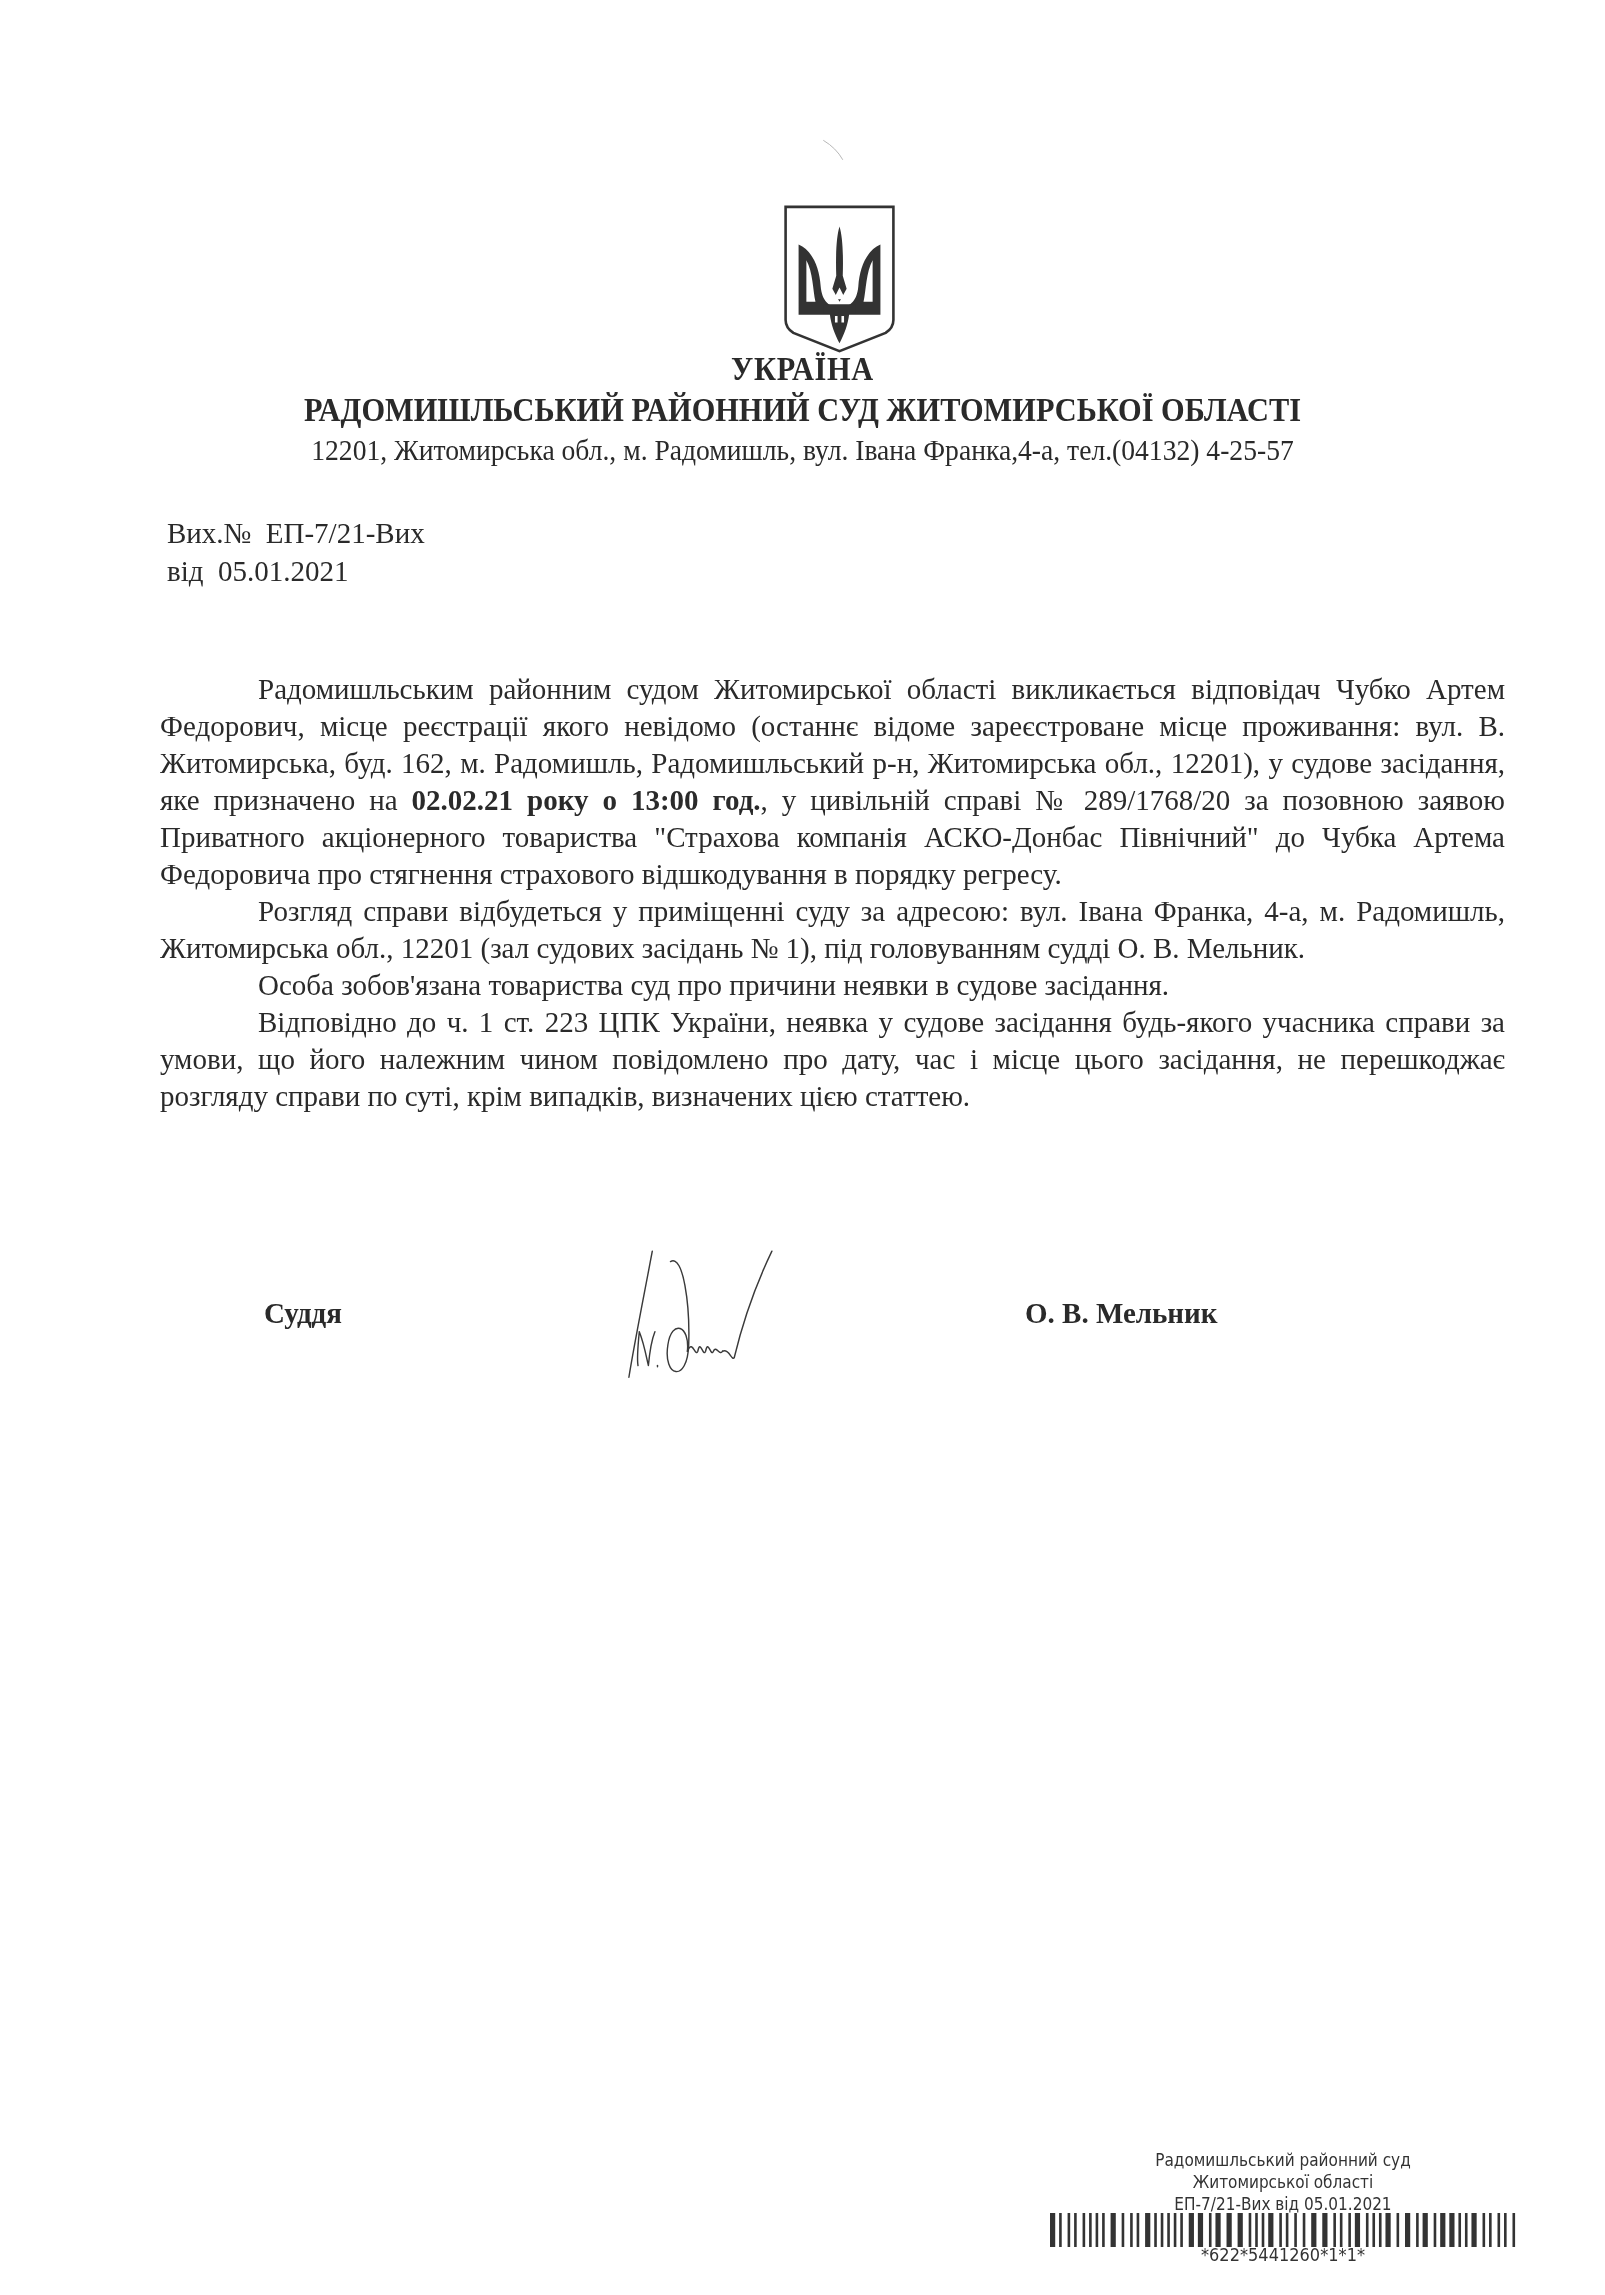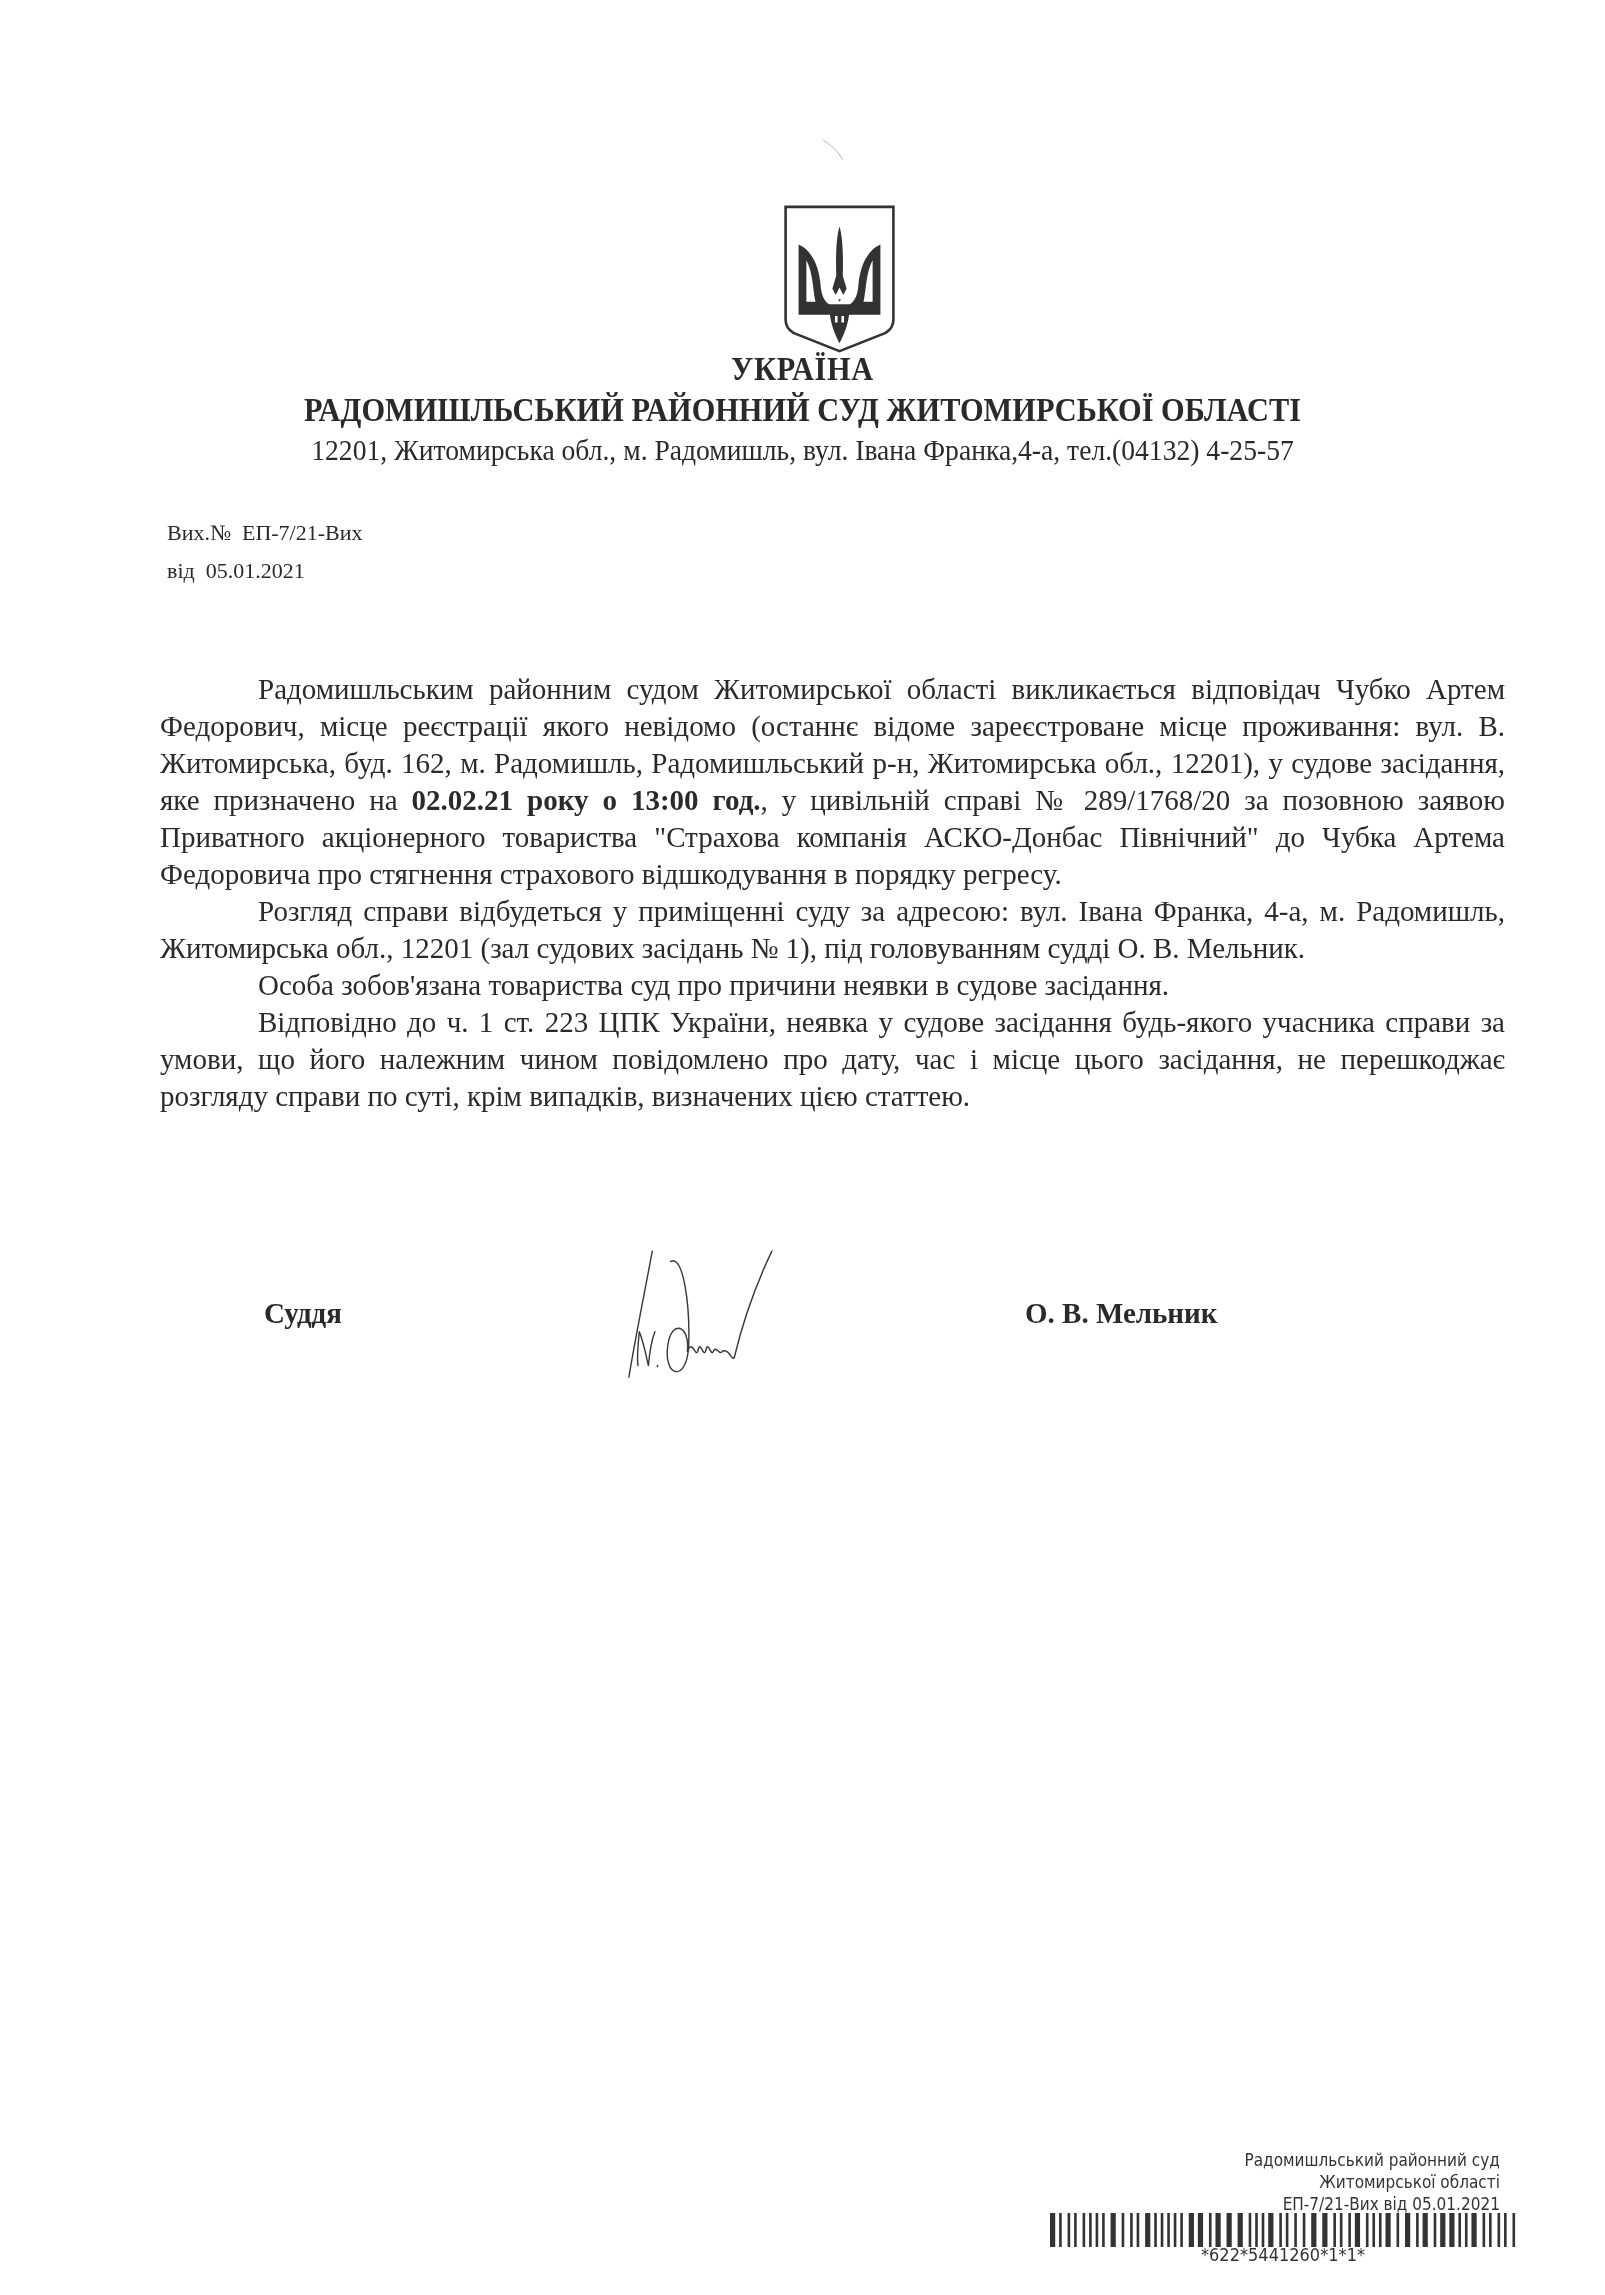--- a/index.html
+++ b/index.html
@@ -10,33 +10,33 @@
 
   #emblem { left: 783px; top: 204px; width: 113px; height: 150px; }
   #scan-mark { left: 822px; top: 139px; width: 23.4px; height: 23.4px; }
 
   #country { top: 350px; font-weight: bold; font-size: 33px; line-height: 39px;
              transform: scaleX(0.92); letter-spacing: 0.7px; }
   #court-name { top: 391px; font-weight: bold; font-size: 33px; line-height: 39px;
                 transform: scaleX(0.92); }
   #court-address { top: 432px; font-size: 30px; line-height: 36px; transform: scaleX(0.92); }
 
-  #ref-block { left: 167px; top: 514px; font-size: 22px; line-height: 38px; }
+  #ref-block { left: 167px; top: 514px; font-size: 29px; line-height: 38px; }
   #ref-block div { white-space: pre; }
 
   #body { left: 160px; top: 671px; width: 1345px; font-size: 29px; line-height: 37px;
           text-align: justify; }
   #body p { margin: 0; text-indent: 98px; }
   #body b { font-weight: bold; }
 
   #sign-label { left: 264px; top: 1297px; font-size: 29px; font-weight: bold; text-align: center; }
   #sign-name  { left: 1025px; top: 1297px; font-size: 29px; font-weight: bold; }
   #signature  { left: 625px; top: 1247px; width: 260px; height: 137px; }
 
-  #stamp { left: 1042px; top: 2149px; width: 482px; text-align: right;
+  #stamp { left: 1042px; top: 2149px; width: 482px; text-align: center;
            font-family: "DejaVu Sans", "Liberation Sans", sans-serif; font-size: 17px; line-height: 22px; color: #333; }
   #stamp .line { transform: scaleX(0.9); }
   #barcode { left: 1050px; top: 2213px; width: 469px; height: 34px; }
   #barcode-text { left: 1042px; top: 2245px; width: 482px; text-align: center;
                   font-family: "DejaVu Sans", "Liberation Sans", sans-serif; font-size: 17.6px; color: #333; transform: scaleX(0.92); }
 </style>
 </head>
 <body>
 
 <svg id="scan-mark" class="abs" viewBox="0 0 36 36">

